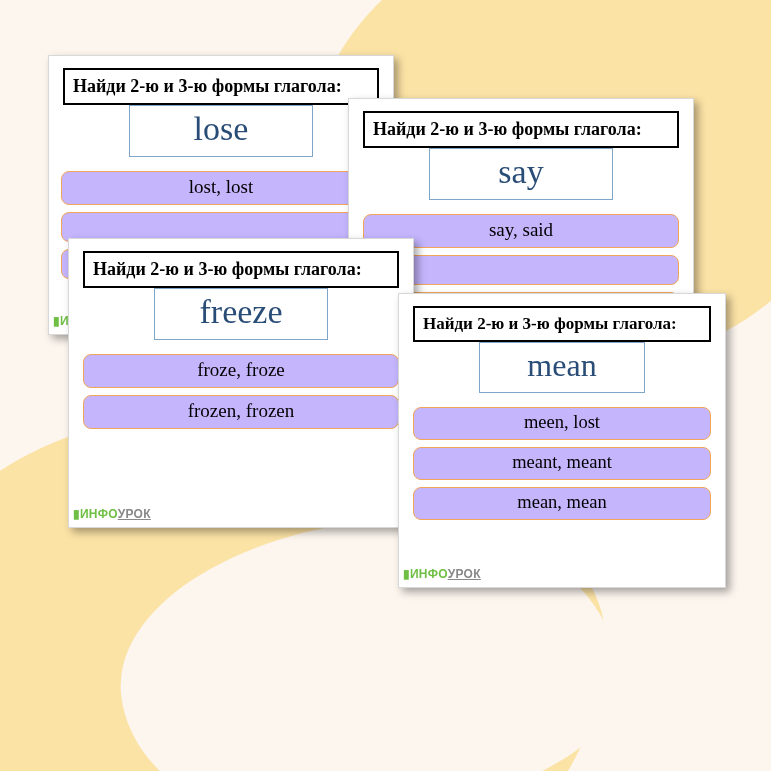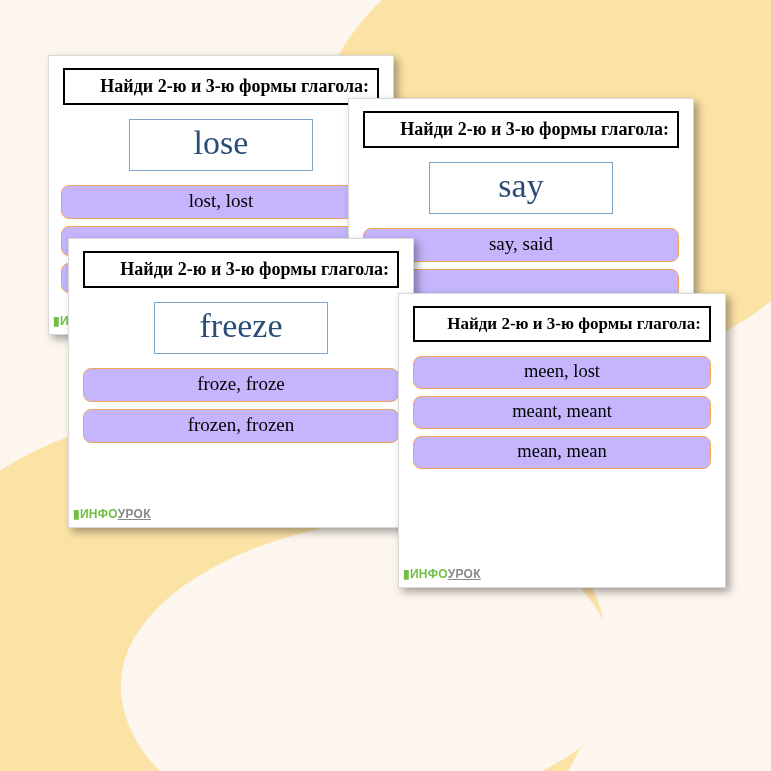--- a/index.html
+++ b/index.html
@@ -49,25 +49,24 @@
     .card {
       position: absolute;
       background: #ffffff;
       border: 1px solid #d8d8d8;
       box-shadow: 4px 4px 8px rgba(0,0,0,0.35);
       padding: 12px 14px 10px 14px;
     }
     
     .card-title {
       border: 2px solid #000;
-      text-align: right;
+      text-align: left;
       font-weight: bold;
       font-size: 18px;
       padding: 6px 8px;
-      margin-bottom: 14px;
       background: #fff;
     }
     
     .verb-box {
       border: 1px solid #7fa5c9;
       color: #2a4d77;
       font-family: 'Times New Roman', serif;
       font-size: 34px;
       text-align: center;
       padding: 4px 0 8px 0;
@@ -147,19 +146,20 @@
   <div class="verb-box">freeze</div>
   <div class="option">froze, froze</div>
   <div class="option">frozen, frozen</div>
   <div class="watermark">
     <span class="w-icon">▮</span><span class="w-info">ИНФО</span><span class="w-urok">УРОК</span>
   </div>
 </div>
 
 <div class="card c4">
   <div class="card-title">Найди 2-ю и 3-ю формы глагола:</div>
+  <div class="verb-box">mean</div>
   <div class="option">meen, lost</div>
   <div class="option">meant, meant</div>
   <div class="option">mean, mean</div>
   <div class="watermark">
     <span class="w-icon">▮</span><span class="w-info">ИНФО</span><span class="w-urok">УРОК</span>
   </div>
 </div>
 
 </body></html>

